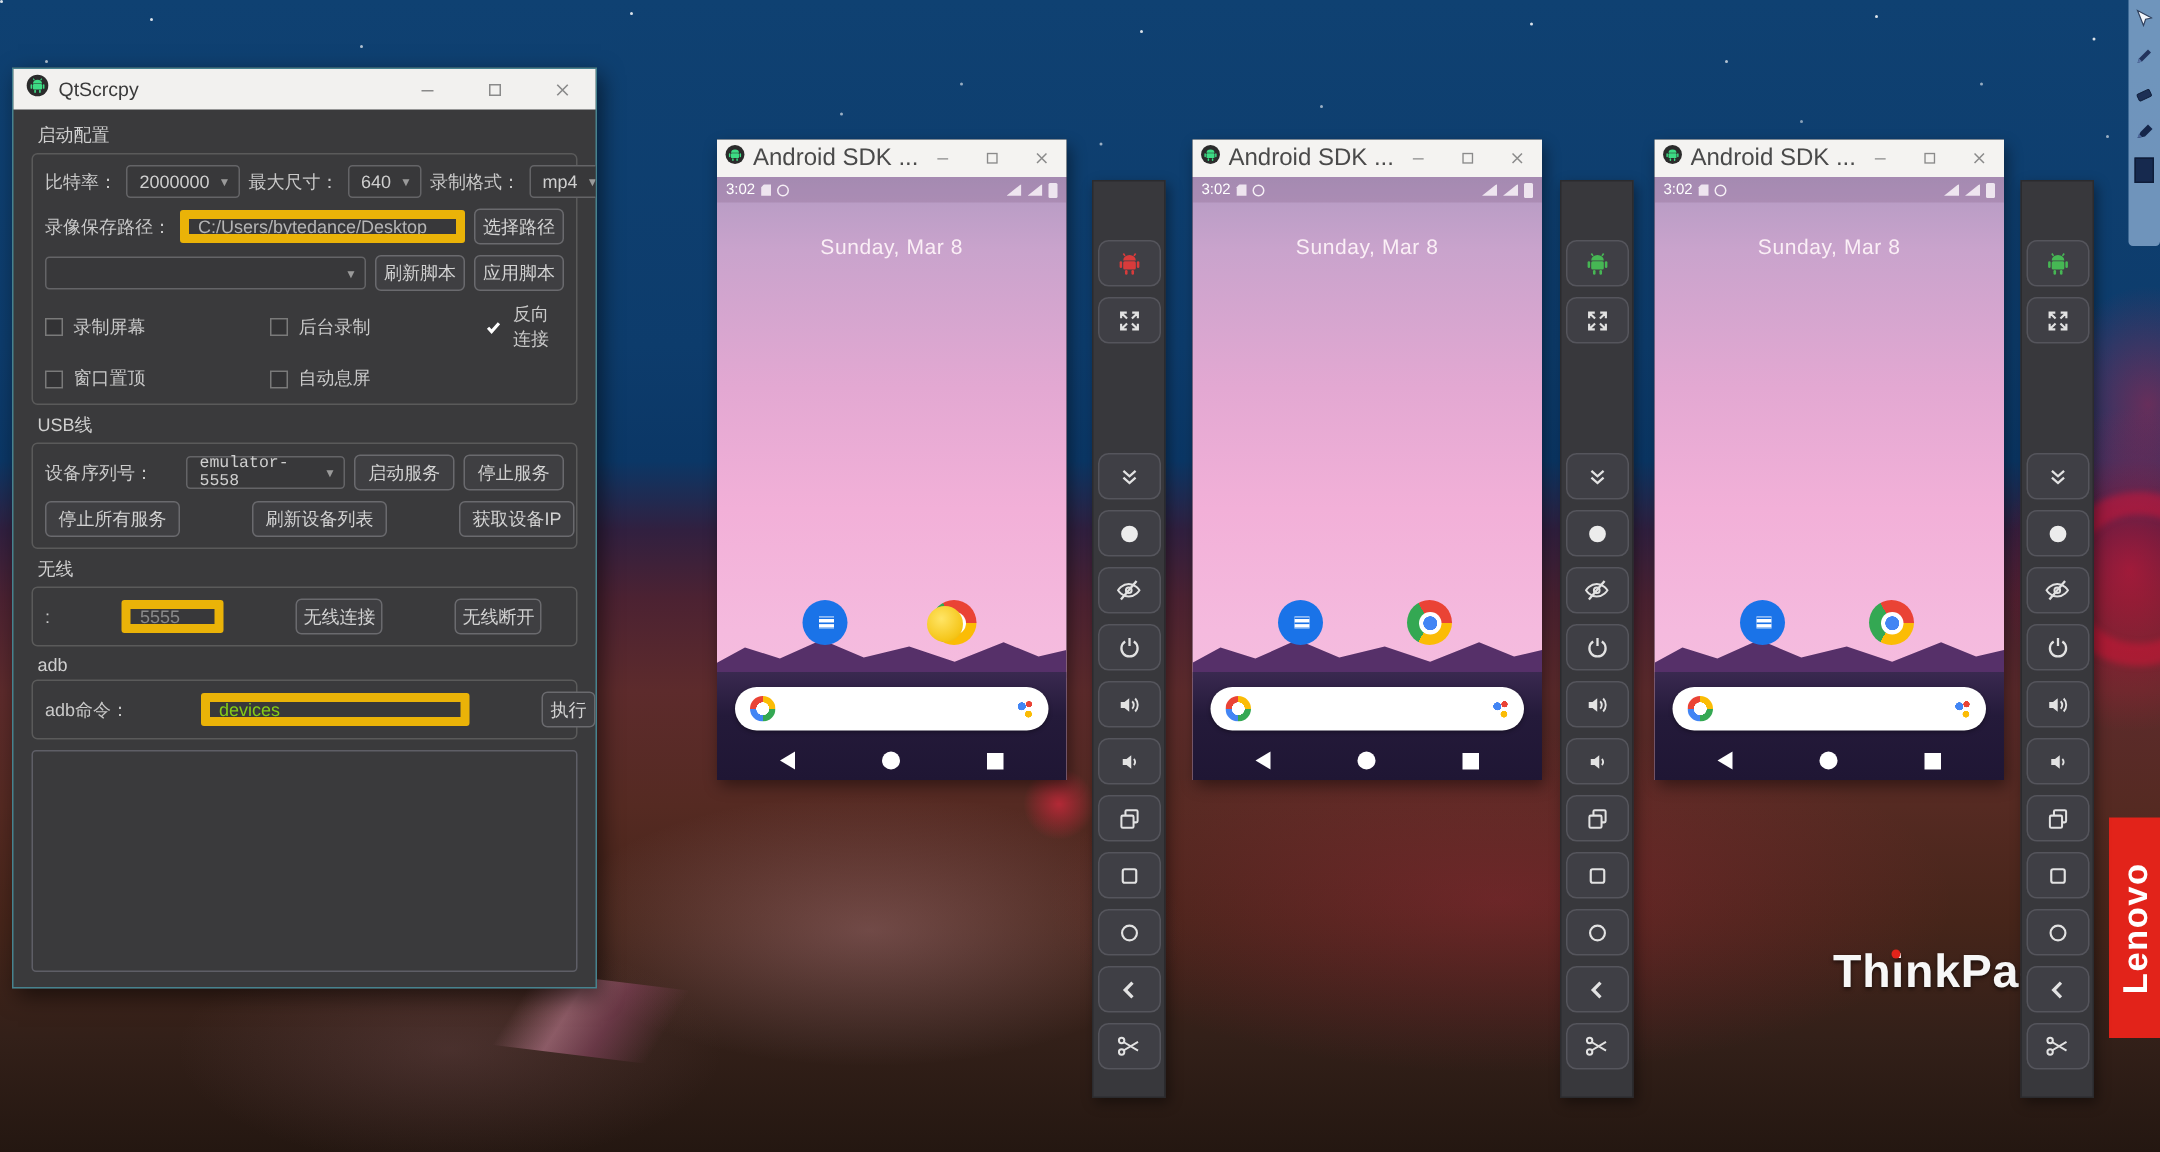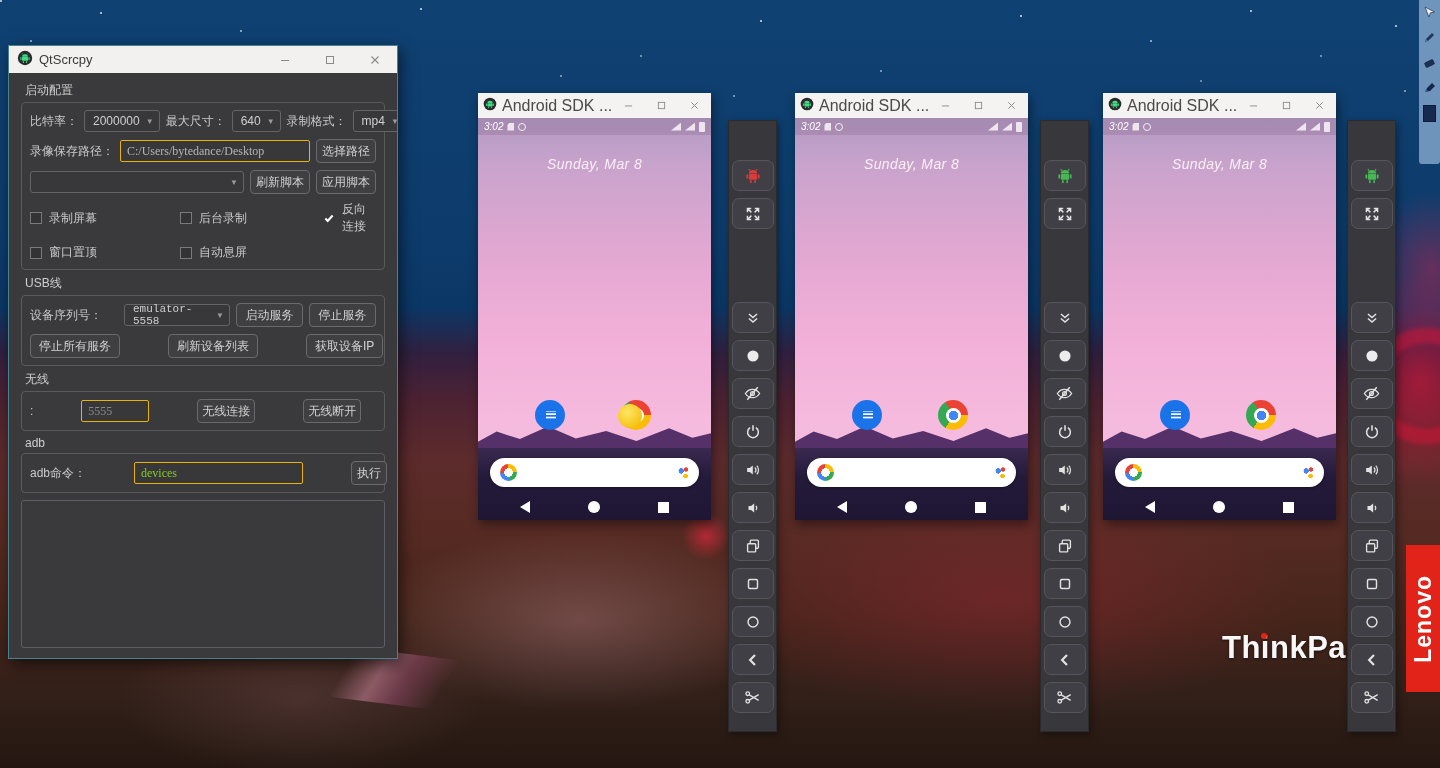--- a/index.html
+++ b/index.html
@@ -51,42 +51,42 @@
   .winctl .wbtn { width:45px; height:100%; display:flex; align-items:center; justify-content:center; }
   .qts-body { flex:1; display:flex; flex-direction:column; padding:4px 12px 10px; overflow:hidden; }
   .grp-label { color:#cfcfcf; font-size:12px; margin:5px 4px 3px; }
   .grp-box { border:1px solid #5a5a5a; border-radius:4px; padding:7px 8px; }
   .frow { display:flex; align-items:center; gap:6px; margin-bottom:7px; }
   .frow:last-child { margin-bottom:0;gap:48px; }
   .flabel { font-size:12px; color:#c9c9c9; white-space:nowrap; }
   .combo { height:22px; background:#38383a; border:1px solid #646467; border-radius:3px; display:flex;
     align-items:center; padding:0 5px 0 8px; color:#cfcfcf; font-size:12px; }
   .combo .arrow { margin-left:auto; color:#9a9a9a; font-size:8px; padding-left:6px; }
-  .tin { height:22px; background:#38383a; border:1px solid #eab308; border-radius:2px; color:#b5b5b5;
-    font-size:12px; padding:0 6px; font-family:Liberation Serif, serif; outline:none; }
+  .tin { height:22px; background:#38383a; border:6px solid #eab308; border-radius:2px; color:#b5b5b5;
+    font-size:12px; padding:0 6px; font-family:Liberation Sans, sans-serif; outline:none; }
   .dim { color:#8a8a8a; }
   .btn { height:24px; background:#3f3f42; border:1px solid #6a6a6e; border-radius:4px; color:#d2d2d2;
     font-size:12px; display:flex; align-items:center; justify-content:center; padding:0 8px; white-space:nowrap; cursor:default; }
   .cb-grid { display:grid; grid-template-columns:150px 143px auto; row-gap:9px; margin:2px 0 1px; }
   .cbx { display:flex; align-items:center; gap:7px; }
   .cbx .box { width:12px; height:12px; border:1px solid #7a7a7a; background:#333335; display:flex; align-items:center; justify-content:center; }
   .cbx .check { visibility:hidden; }
   .cbx.checked .box { border-color:transparent; background:transparent; }
   .cbx.checked .check { visibility:visible; }
   .cbx .cl { font-size:12px; color:#c9c9c9; }
   .adb-output { flex:1; border:1px solid #5e5e66; border-radius:3px; margin-top:7px; background:#3a3a3c; }
 
   
   .emu-phone { position:absolute; top:93px; width:233px; height:427px; box-shadow:2px 4px 10px rgba(0,0,0,.45);
     display:flex; flex-direction:column; background:#000; }
   .emu-titlebar { height:25px; background:#f4f3f1; display:flex; align-items:center; padding-left:5px; flex:none; }
   .emu-title { font-size:16px; color:#4a4a4a; margin-left:5px; flex:1; white-space:nowrap; overflow:hidden; }
   .emu-titlebar .wbtn { width:33px; height:100%; display:flex; align-items:center; justify-content:center; }
   .emu-screen { position:relative; flex:1; overflow:hidden;
-    background:linear-gradient(180deg,#b29ac2 0%,#c9a3cc 12%,#e3a8d2 35%,#f2b0d8 55%,#f5bade 75%,#f4c0e0 100%);font-style:italic; }
+    background:linear-gradient(180deg,#b29ac2 0%,#c9a3cc 12%,#e3a8d2 35%,#f2b0d8 55%,#f5bade 75%,#f4c0e0 100%); }
   .statusbar { position:absolute; top:0; left:0; right:0; height:17px; display:flex; align-items:center;
     padding:0 6px; gap:4px; background:rgba(120,80,120,.22); color:#fff; font-size:10px; }
   .st-ico { display:inline-block; background:#f5eef5; opacity:.9; }
   .st-sim { width:7px; height:8px; clip-path:polygon(0 30%, 30% 0, 100% 0, 100% 100%, 0 100%); }
   .st-data { width:8px; height:8px; border-radius:50%; background:transparent; border:1.5px solid #f5eef5; }
   .st-sp { flex:1; }
   .st-wifi { width:10px; height:8px; clip-path:polygon(100% 0, 100% 100%, 0 100%); }
   .st-cell { width:10px; height:8px; clip-path:polygon(100% 0, 100% 100%, 0 100%); }
   .st-batt { width:6px; height:10px; border-radius:1px; }
   .date { position:absolute; top:38px; left:0; right:0; text-align:center; color:#fbeff6; font-size:14px; letter-spacing:.4px; }

